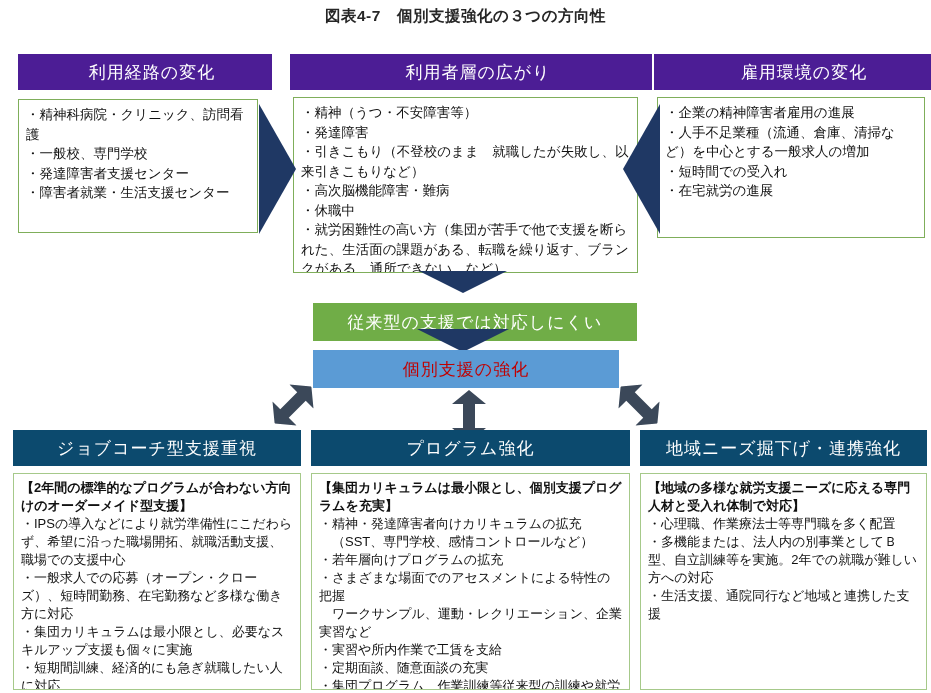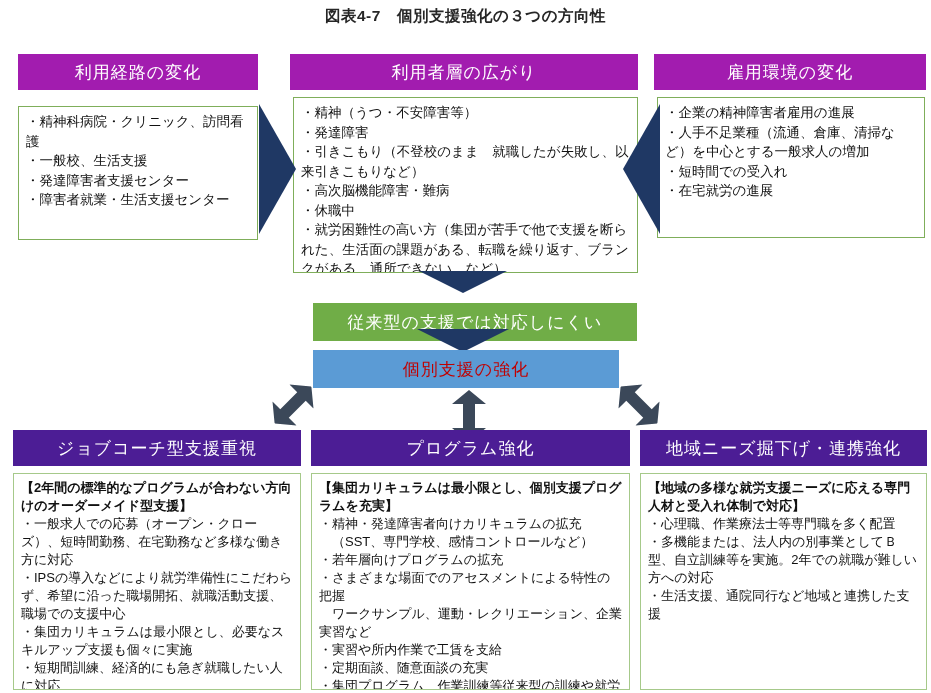--- a/index.html
+++ b/index.html
@@ -8,22 +8,22 @@
     font-family:"Liberation Sans","DejaVu Sans",sans-serif;color:#1a1a1a;
   }
   .title{
     position:absolute;top:6px;left:0;width:100%;text-align:center;
     font-size:15.5px;font-weight:600;color:#262626;letter-spacing:.5px;
   }
   .hdr{
     position:absolute;height:36px;display:flex;align-items:center;justify-content:center;
     color:#fff;font-size:17px;letter-spacing:1px;
   }
-  .hdr.green{background:#a21caf;}
-  .hdr.blue{background:#4c1d95;}
+  .hdr.green{background:#4c1d95;padding-left:14px;}
+  .hdr.blue{background:#0c4a6e;}
   .box{
     position:absolute;background:#fff;padding:5px 7px;box-sizing:border-box;
     font-size:13.5px;line-height:19.5px;color:#111;overflow:hidden;
   }
   .box.top{border:1px solid #7fae5a;}
   .box.bot{border:1px solid #a6c98a;font-size:13px;line-height:18px;}
   .lead{font-weight:bold;}
   .banner{
     position:absolute;display:flex;align-items:center;justify-content:center;
     font-size:17px;letter-spacing:1px;
@@ -44,23 +44,23 @@
 <body>
 
 <div class="stage">
 
   <div class="title">図表4-7　個別支援強化の３つの方向性</div>
 
   <div class="hdr green" style="left:18px;top:54px;width:240px">利用経路の変化</div>
   <div class="hdr green" style="left:290px;top:54px;width:348px">利用者層の広がり</div>
   <div class="hdr green" style="left:654px;top:54px;width:272px">雇用環境の変化</div>
 
-  <div class="box top" style="left:18px;top:106px;width:240px;height:134px">
+  <div class="box top" style="left:18px;top:99px;width:240px;height:134px">
     <div>・精神科病院・クリニック、訪問看護</div>
-    <div>・一般校、生活支援</div>
+    <div>・一般校、専門学校</div>
     <div>・発達障害者支援センター</div>
     <div>・障害者就業・生活支援センター</div>
   </div>
 
   <div class="box top" style="left:293px;top:97px;width:345px;height:176px">
     <div>・精神（うつ・不安障害等）</div>
     <div>・発達障害</div>
     <div>・引きこもり（不登校のまま　就職したが失敗し、以来引きこもりなど）</div>
     <div>・高次脳機能障害・難病</div>
     <div>・休職中</div>
@@ -99,22 +99,22 @@
         <path d="M17 0 L34 14 L23 14 L23 38 L34 38 L17 52 L0 38 L11 38 L11 14 L0 14 Z" fill="#3b4859"></path>
       </svg>
   </div>
 
   <div class="hdr blue" style="left:13px;top:430px;width:288px">ジョブコーチ型支援重視</div>
   <div class="hdr blue" style="left:311px;top:430px;width:319px">プログラム強化</div>
   <div class="hdr blue" style="left:640px;top:430px;width:287px">地域ニーズ掘下げ・連携強化</div>
 
   <div class="box bot" style="left:13px;top:473px;width:288px;height:217px">
     <div class="lead">【2年間の標準的なプログラムが合わない方向けのオーダーメイド型支援】</div>
+    <div>・IPSの導入などにより就労準備性にこだわらず、希望に沿った職場開拓、就職活動支援、職場での支援中心</div>
     <div>・一般求人での応募（オープン・クローズ）、短時間勤務、在宅勤務など多様な働き方に対応</div>
-    <div>・IPSの導入などにより就労準備性にこだわらず、希望に沿った職場開拓、就職活動支援、職場での支援中心</div>
     <div>・集団カリキュラムは最小限とし、必要なスキルアップ支援も個々に実施</div>
     <div>・短期間訓練、経済的にも急ぎ就職したい人に対応</div>
   </div>
 
   <div class="box bot" style="left:311px;top:473px;width:319px;height:217px">
     <div class="lead">【集団カリキュラムは最小限とし、個別支援プログラムを充実】</div>
     <div>・精神・発達障害者向けカリキュラムの拡充</div>
     <div>　（SST、専門学校、感情コントロールなど）</div>
     <div>・若年層向けプログラムの拡充</div>
     <div>・さまざまな場面でのアセスメントによる特性の把握</div>

